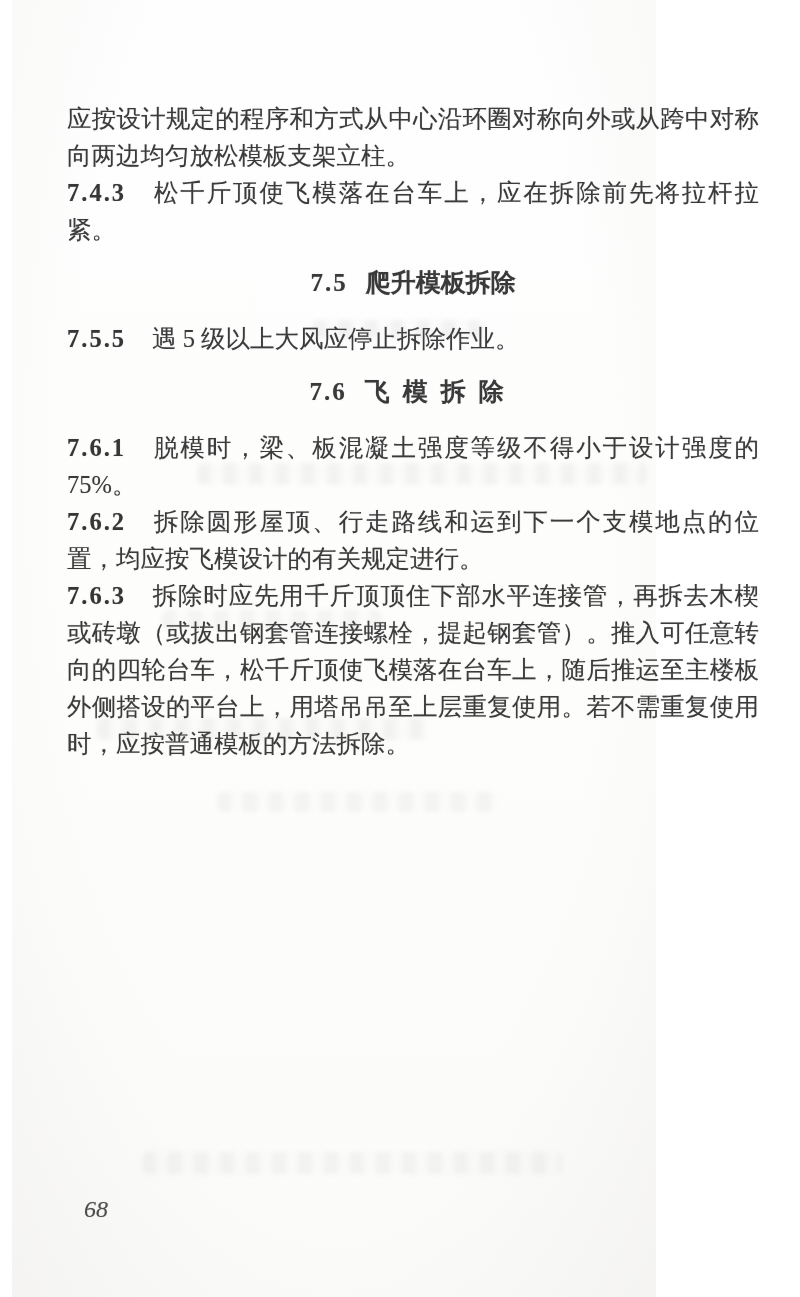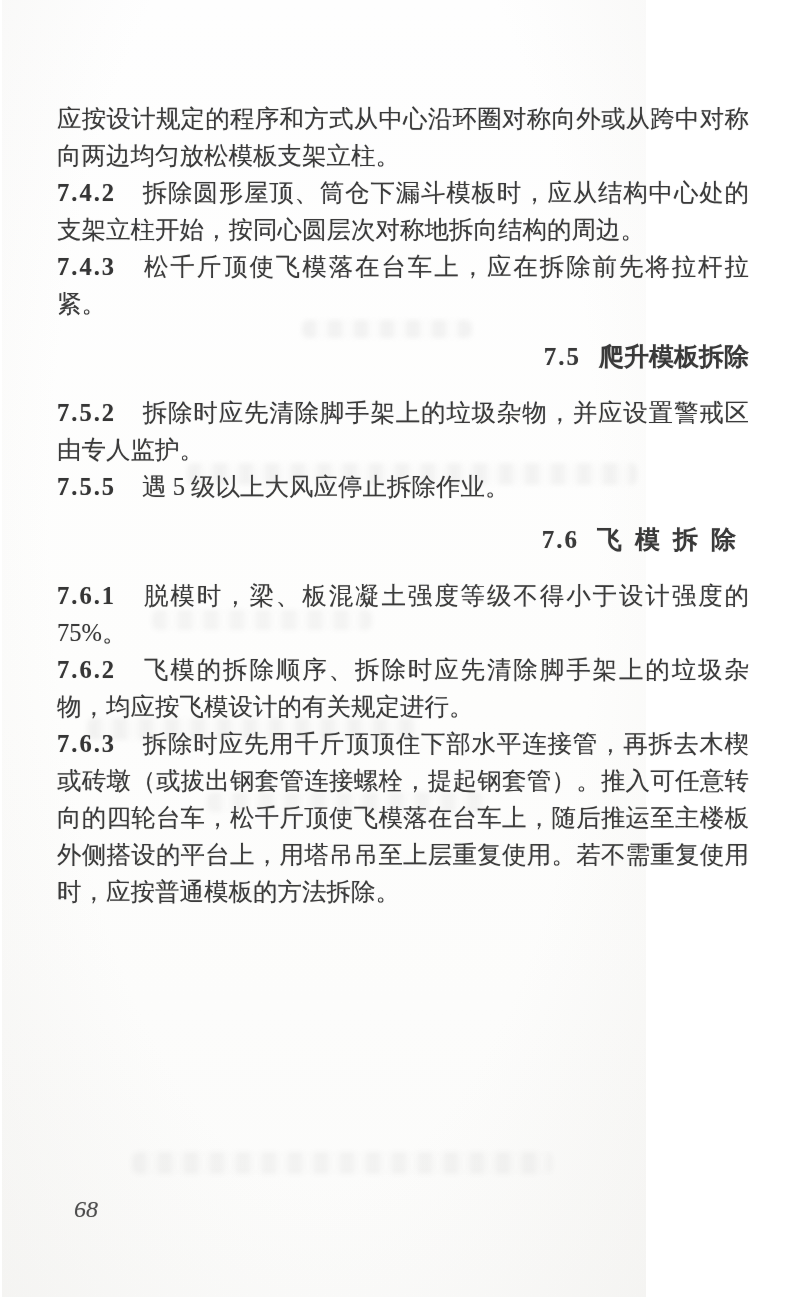--- a/index.html
+++ b/index.html
@@ -9,21 +9,21 @@
   }
   body {
     width: 800px;
     height: 1297px;
     position: relative;
     overflow: hidden;
     font-family: "Liberation Serif", "DejaVu Serif", serif;
   }
   .page {
     position: absolute;
-    left: 2px; top: 0;
+    left: 12px; top: 0;
     width: 644px;
     height: 1297px;
     background:
       radial-gradient(ellipse at 50% 40%, rgba(255,255,255,0) 60%, rgba(225,223,218,0.25) 100%),
       linear-gradient(180deg, #fefefe 0%, #fdfdfc 55%, #fbfbfa 100%);
   }
   .content {
     position: absolute;
     left: 55px;
     top: 100px;
@@ -41,21 +41,21 @@
   .num {
     font-weight: bold;
     letter-spacing: 2px;
     margin-right: 26px;
     color: #363636;
     white-space: nowrap;
   }
   h2.sec {
     margin: 16px 0 19px 0;
     padding: 0;
-    text-align: right;
+    text-align: center;
     font-size: 25px;
     line-height: 37px;
     font-weight: bold;
     color: #3a3a3a;
     font-family: "Liberation Sans", "DejaVu Sans", sans-serif;
   }
   h2.sec .sec-num {
     margin-right: 18px;
     letter-spacing: 2px;
     font-family: "Liberation Serif", "DejaVu Serif", serif;
@@ -93,38 +93,36 @@
 </style>
 </head>
 <body>
 
 <div class="page">
 
   <div class="content">
 
     <p class="clause"><span>应按设计规定的程序和方式从中心沿环圈对称向外或从跨中对称向两边均匀放松模板支架立柱。</span></p>
 
-    <p class="clause"><span class="num">7.4.2</span><span>拆除圆形屋顶、筒仓下漏斗模板时，应从结构中心处的支架立柱开始，按同心圆层次对称地拆向结构的周边。</span></p>
 
     <p class="clause"><span class="num">7.4.3</span><span>松千斤顶使飞模落在台车上，应在拆除前先将拉杆拉紧。</span></p>
 
     <h2 class="sec"><span class="sec-num">7.5</span><span class="sec-title">爬升模板拆除</span></h2>
 
 
-    <p class="clause"><span class="num">7.5.2</span><span>拆除时应先清除脚手架上的垃圾杂物，并应设置警戒区由专人监护。</span></p>
 
 
 
     <p class="clause"><span class="num">7.5.5</span><span>遇 5 级以上大风应停止拆除作业。</span></p>
 
     <h2 class="sec spread"><span class="sec-num">7.6</span><span class="sec-title">飞模拆除</span></h2>
 
     <p class="clause"><span class="num">7.6.1</span><span>脱模时，梁、板混凝土强度等级不得小于设计强度的 75%。</span></p>
 
-    <p class="clause"><span class="num">7.6.2</span><span>飞模的拆除顺序、拆除时应先清除脚手架上的垃圾杂物，均应按飞模设计的有关规定进行。</span></p>
+    <p class="clause"><span class="num">7.6.2</span><span>拆除圆形屋顶、行走路线和运到下一个支模地点的位置，均应按飞模设计的有关规定进行。</span></p>
 
     <p class="clause"><span class="num">7.6.3</span><span>拆除时应先用千斤顶顶住下部水平连接管，再拆去木楔或砖墩（或拔出钢套管连接螺栓，提起钢套管）。推入可任意转向的四轮台车，松千斤顶使飞模落在台车上，随后推运至主楼板外侧搭设的平台上，用塔吊吊至上层重复使用。若不需重复使用时，应按普通模板的方法拆除。</span></p>
 
 
   </div>
 
   <div class="page-number">68</div>
 
   <div class="bleed b1"></div>
   <div class="bleed b2"></div>

